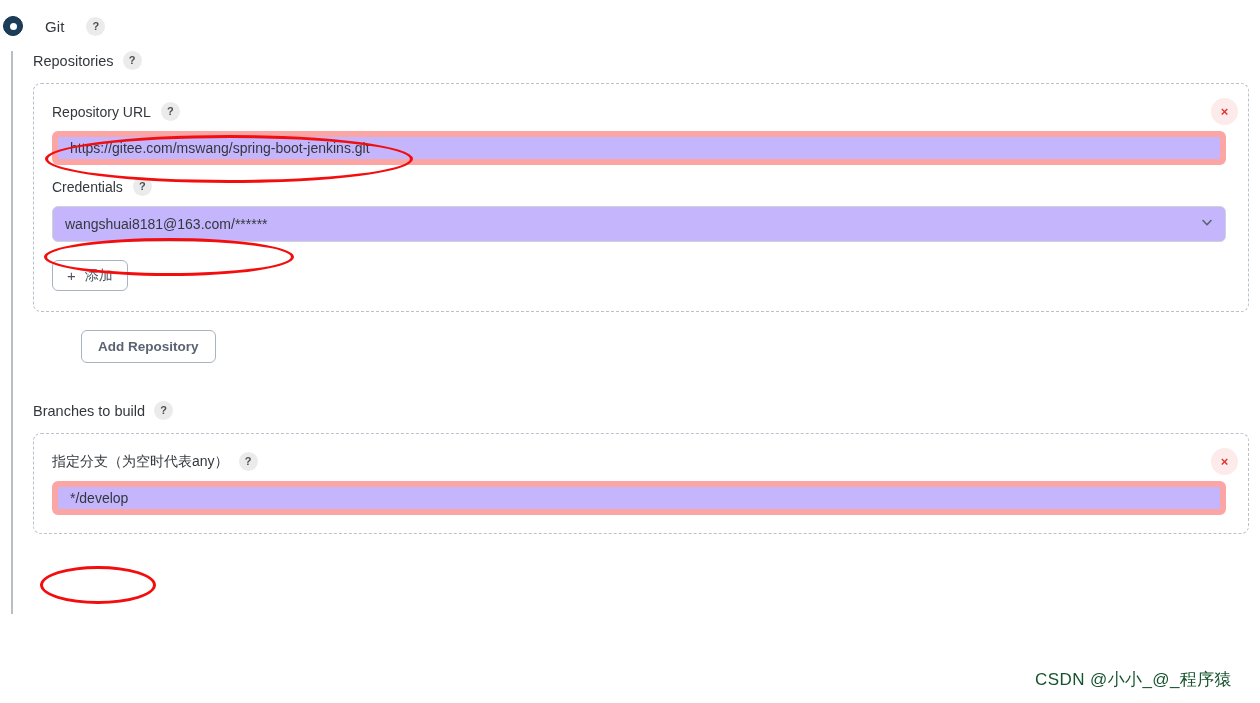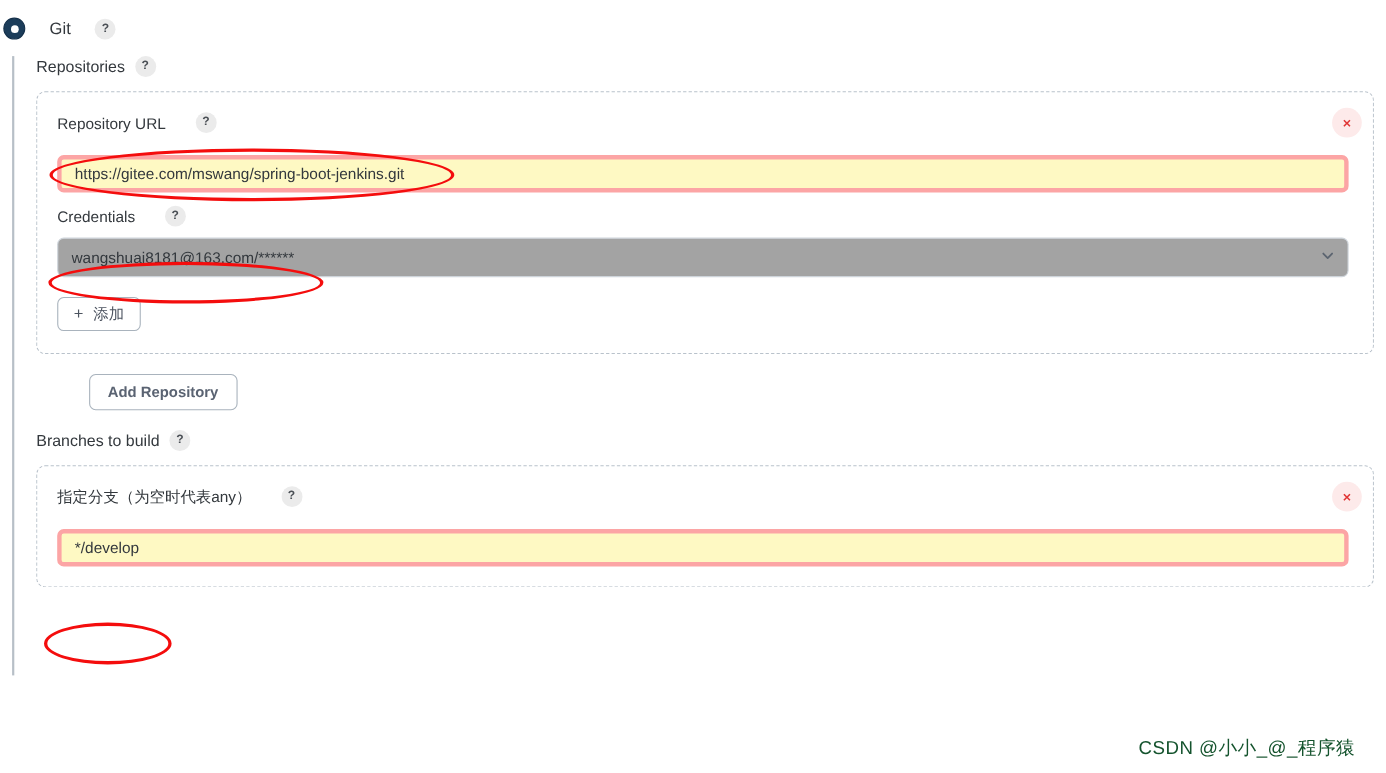--- a/index.html
+++ b/index.html
@@ -100,54 +100,53 @@
     position: relative;
     border: 1px dashed #b9c2cb;
     border-radius: 8px;
     width: 1216px;
     padding: 18px 22px 20px 18px;
     background: #fff;
   }
   .field-label {
     display: flex;
     align-items: center;
-    gap: 27px;
+    gap: 10px;
     font-size: 14px;
     color: #33383d;
     margin-bottom: 10px;
   }
   .field-label.cn { font-size: 14px; align-items: flex-end; }
 
   .text-input {
     display: block;
     width: 100%;
     height: 34px;
-    border: 4px solid #fca5a5;
+    border: 6px solid #fca5a5;
     border-radius: 6px;
     padding: 0 12px;
     font-family: "Liberation Sans", "DejaVu Sans", sans-serif;
     font-size: 14px;
     color: #33383d;
-    background: #fef9c3;
+    background: #c4b5fd;
     outline: none;
-    margin-top: 20px;
   }
 
   .select-wrap { position: relative; }
   .select-input {
     display: block;
     width: 100%;
     height: 36px;
     border: 1px solid #ced4da;
     border-radius: 6px;
     padding: 0 34px 0 12px;
     font-family: "Liberation Sans", "DejaVu Sans", sans-serif;
     font-size: 14px;
     color: #33383d;
-    background: #a3a3a3;
+    background: #c4b5fd;
     outline: none;
     appearance: none;
     cursor: pointer;
     line-height: 34px;
   }
   .chev {
     position: absolute;
     right: 12px;
     top: 50%;
     transform: translateY(-50%);
@@ -282,21 +281,21 @@
     </div>
 
   </div>
 
   <div style="margin-top:18px;padding-left:48px;">
     <button class="btn btn-strong">
       <span>Add Repository</span>
     </button>
   </div>
 
-  <div class="section-label" style="margin-top:18px;">
+  <div class="section-label" style="margin-top:38px;">
     <span>Branches to build</span>
     <span class="help">?</span>
   </div>
 
   <div class="dashed-block" style="padding-bottom:18px;">
     <button class="remove-btn">
       <span class="x">×</span>
     </button>
 
     <div class="field-label cn">

